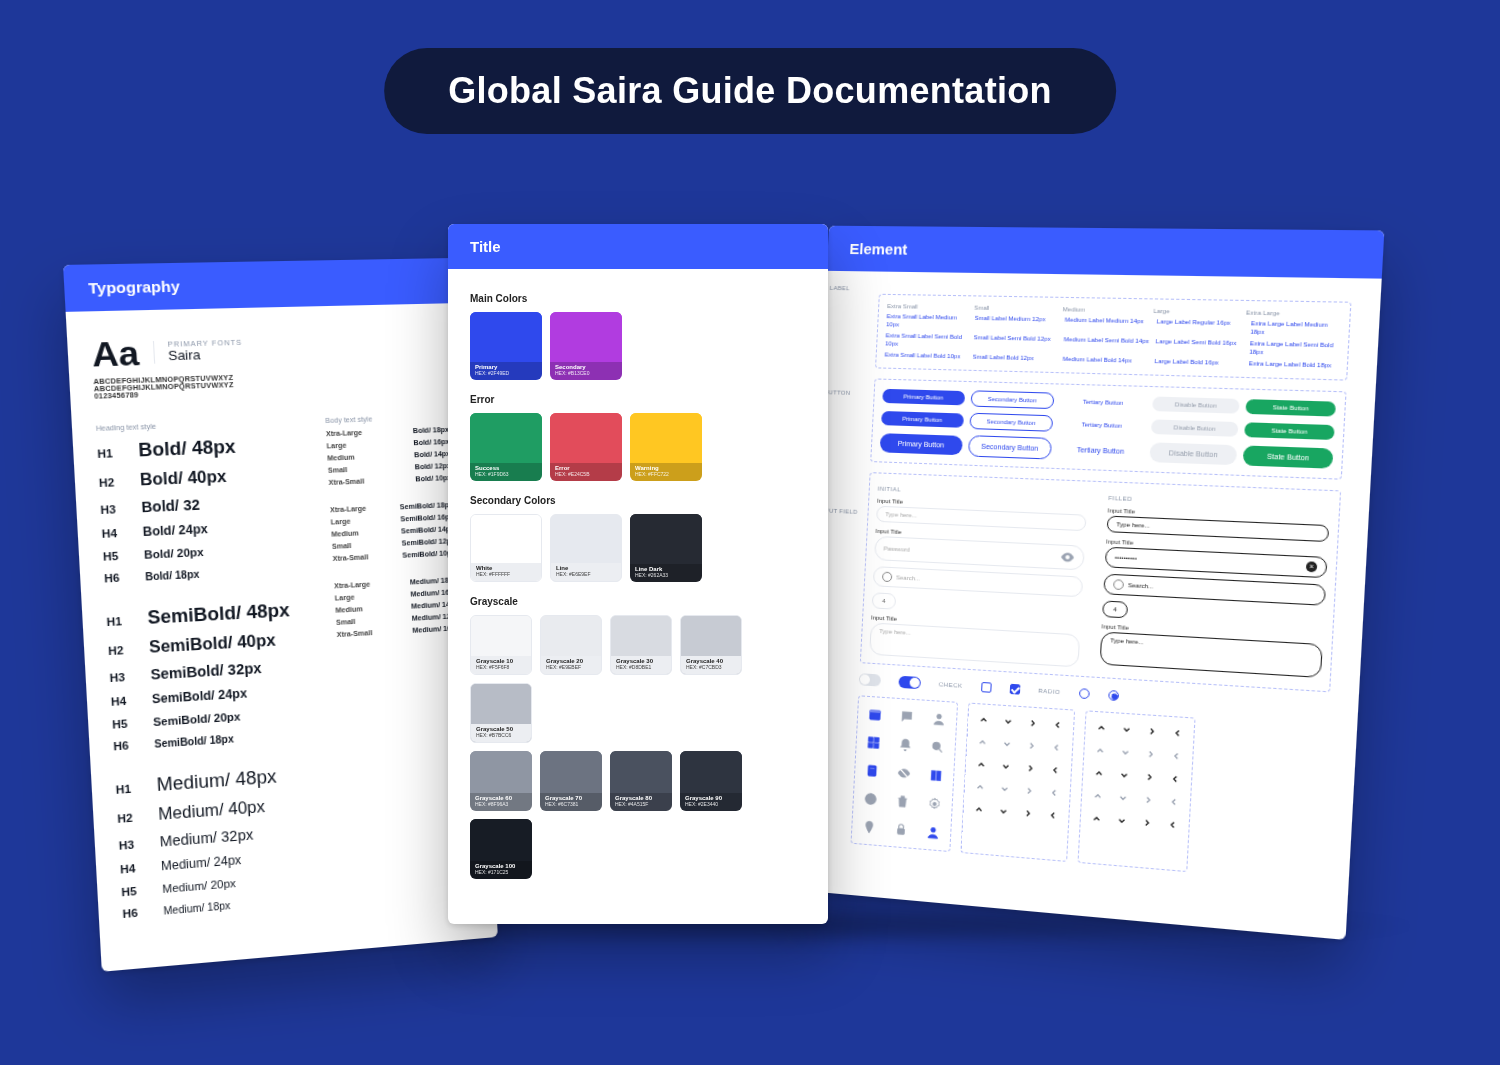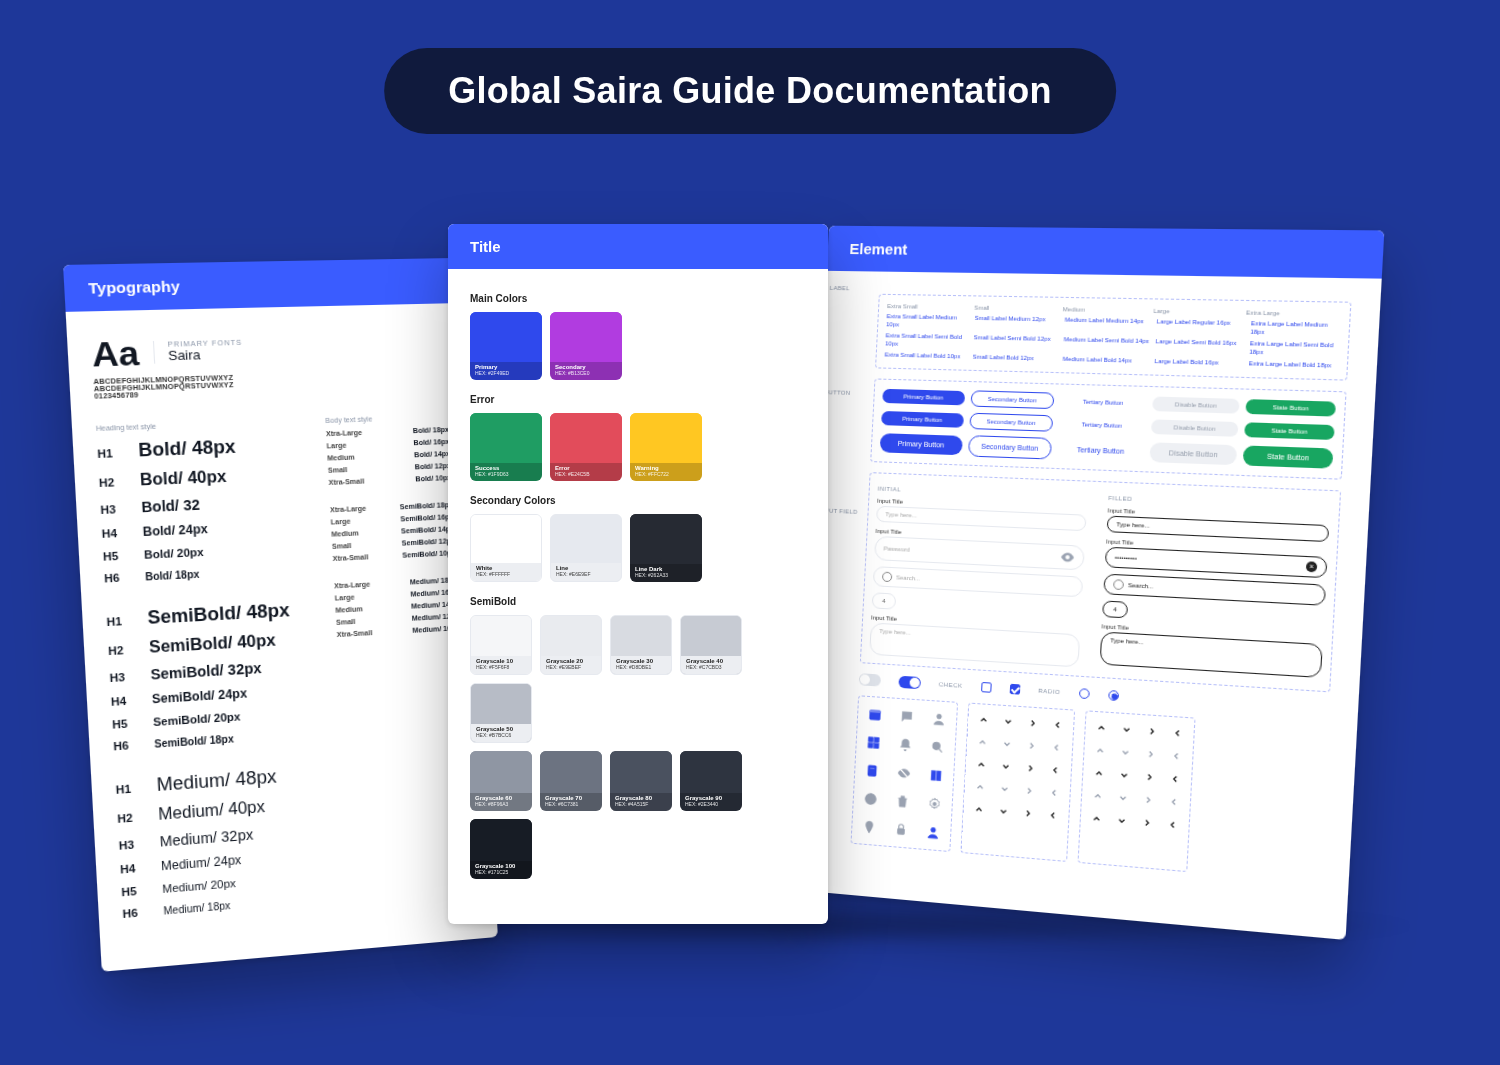--- a/index.html
+++ b/index.html
@@ -378,21 +378,21 @@
               <div class="sw-top" style="background:#e6e9ef;"></div>
               <div class="sw-bot" style="background:#eceef2;"><span class="nm">Line</span><span class="hx">HEX: #E6E9EF</span></div>
             </div>
             <div class="sw big" style="background: rgb(38, 42, 51);">
               <div class="sw-top" style="background:#262a33;"></div>
               <div class="sw-bot" style="background:rgba(0,0,0,.2);"><span class="nm">Line Dark</span><span class="hx">HEX: #262A33</span></div>
             </div>
           </div>
       </div>
       <div class="swg">
-        <div class="swg-title">SemiBold</div>
+        <div class="swg-title">Grayscale</div>
         <div class="sw-row" id="sw-gray-top">
             <div class="sw dark-text" style="border: 1px solid rgb(230, 233, 239); background: rgb(245, 246, 248);">
               <div class="sw-top" style="background:#f5f6f8;"></div>
               <div class="sw-bot" style="background:#eceef2;"><span class="nm">Grayscale 10</span><span class="hx">HEX: #F5F6F8</span></div>
             </div>
             <div class="sw dark-text" style="border: 1px solid rgb(230, 233, 239); background: rgb(233, 235, 239);">
               <div class="sw-top" style="background:#e9ebef;"></div>
               <div class="sw-bot" style="background:#eceef2;"><span class="nm">Grayscale 20</span><span class="hx">HEX: #E9EBEF</span></div>
             </div>
             <div class="sw dark-text" style="border: 1px solid rgb(230, 233, 239); background: rgb(216, 219, 225);">

